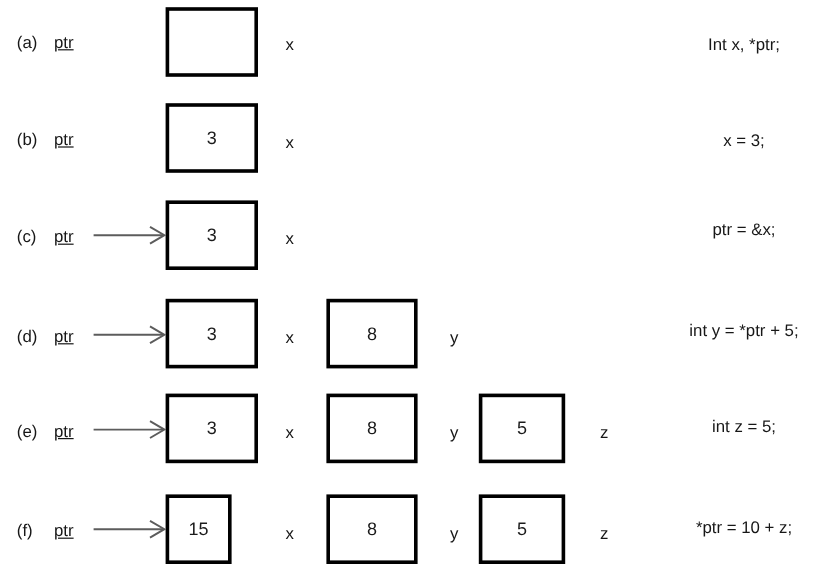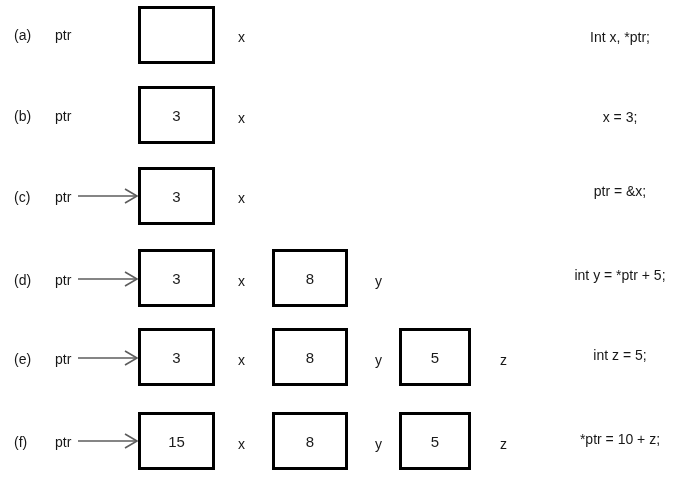--- a/index.html
+++ b/index.html
@@ -27,21 +27,22 @@
     position: absolute;
     font-size: 14px;
     line-height: 1;
     color: #171717;
     white-space: nowrap;
   }
   .tag {
     left: 14px;
   }
   .ptr {
-    left: 55px;
+    left: 45px;
+    text-decoration: underline;
   }
   .cell {
     position: absolute;
     box-sizing: border-box;
     border: 3px solid #000000;
     background: #ffffff;
     display: flex;
     align-items: center;
     justify-content: center;
     font-size: 15px;
@@ -156,21 +157,21 @@
     <span class="code" style="left:520px;top:28px;">int z = 5;</span>
   </div>
 
   <div class="row" style="top:400px;height:77px;">
     <span class="row-label tag" style="top:35px;">(f)</span>
     <span class="row-label ptr" style="top:35px;">ptr</span>
     <svg class="arrow" style="left:78px;top:29px;" width="62" height="24" viewBox="0 0 62 24">
       <line x1="0" y1="12" x2="58" y2="12"></line>
       <polyline points="47,5 59,12 47,19"></polyline>
     </svg>
-    <div class="cell" style="left:138px;top:12px;width:77px;height:58px;">
+    <div class="cell" style="left:138px;top:12px;width:55px;height:58px;">
       <span>15</span>
     </div>
     <span class="var-label" style="left:238px;top:37px;">x</span>
     <div class="cell" style="left:272px;top:12px;width:76px;height:58px;">
       <span>8</span>
     </div>
     <span class="var-label" style="left:375px;top:37px;">y</span>
     <div class="cell" style="left:399px;top:12px;width:72px;height:58px;">
       <span>5</span>
     </div>

